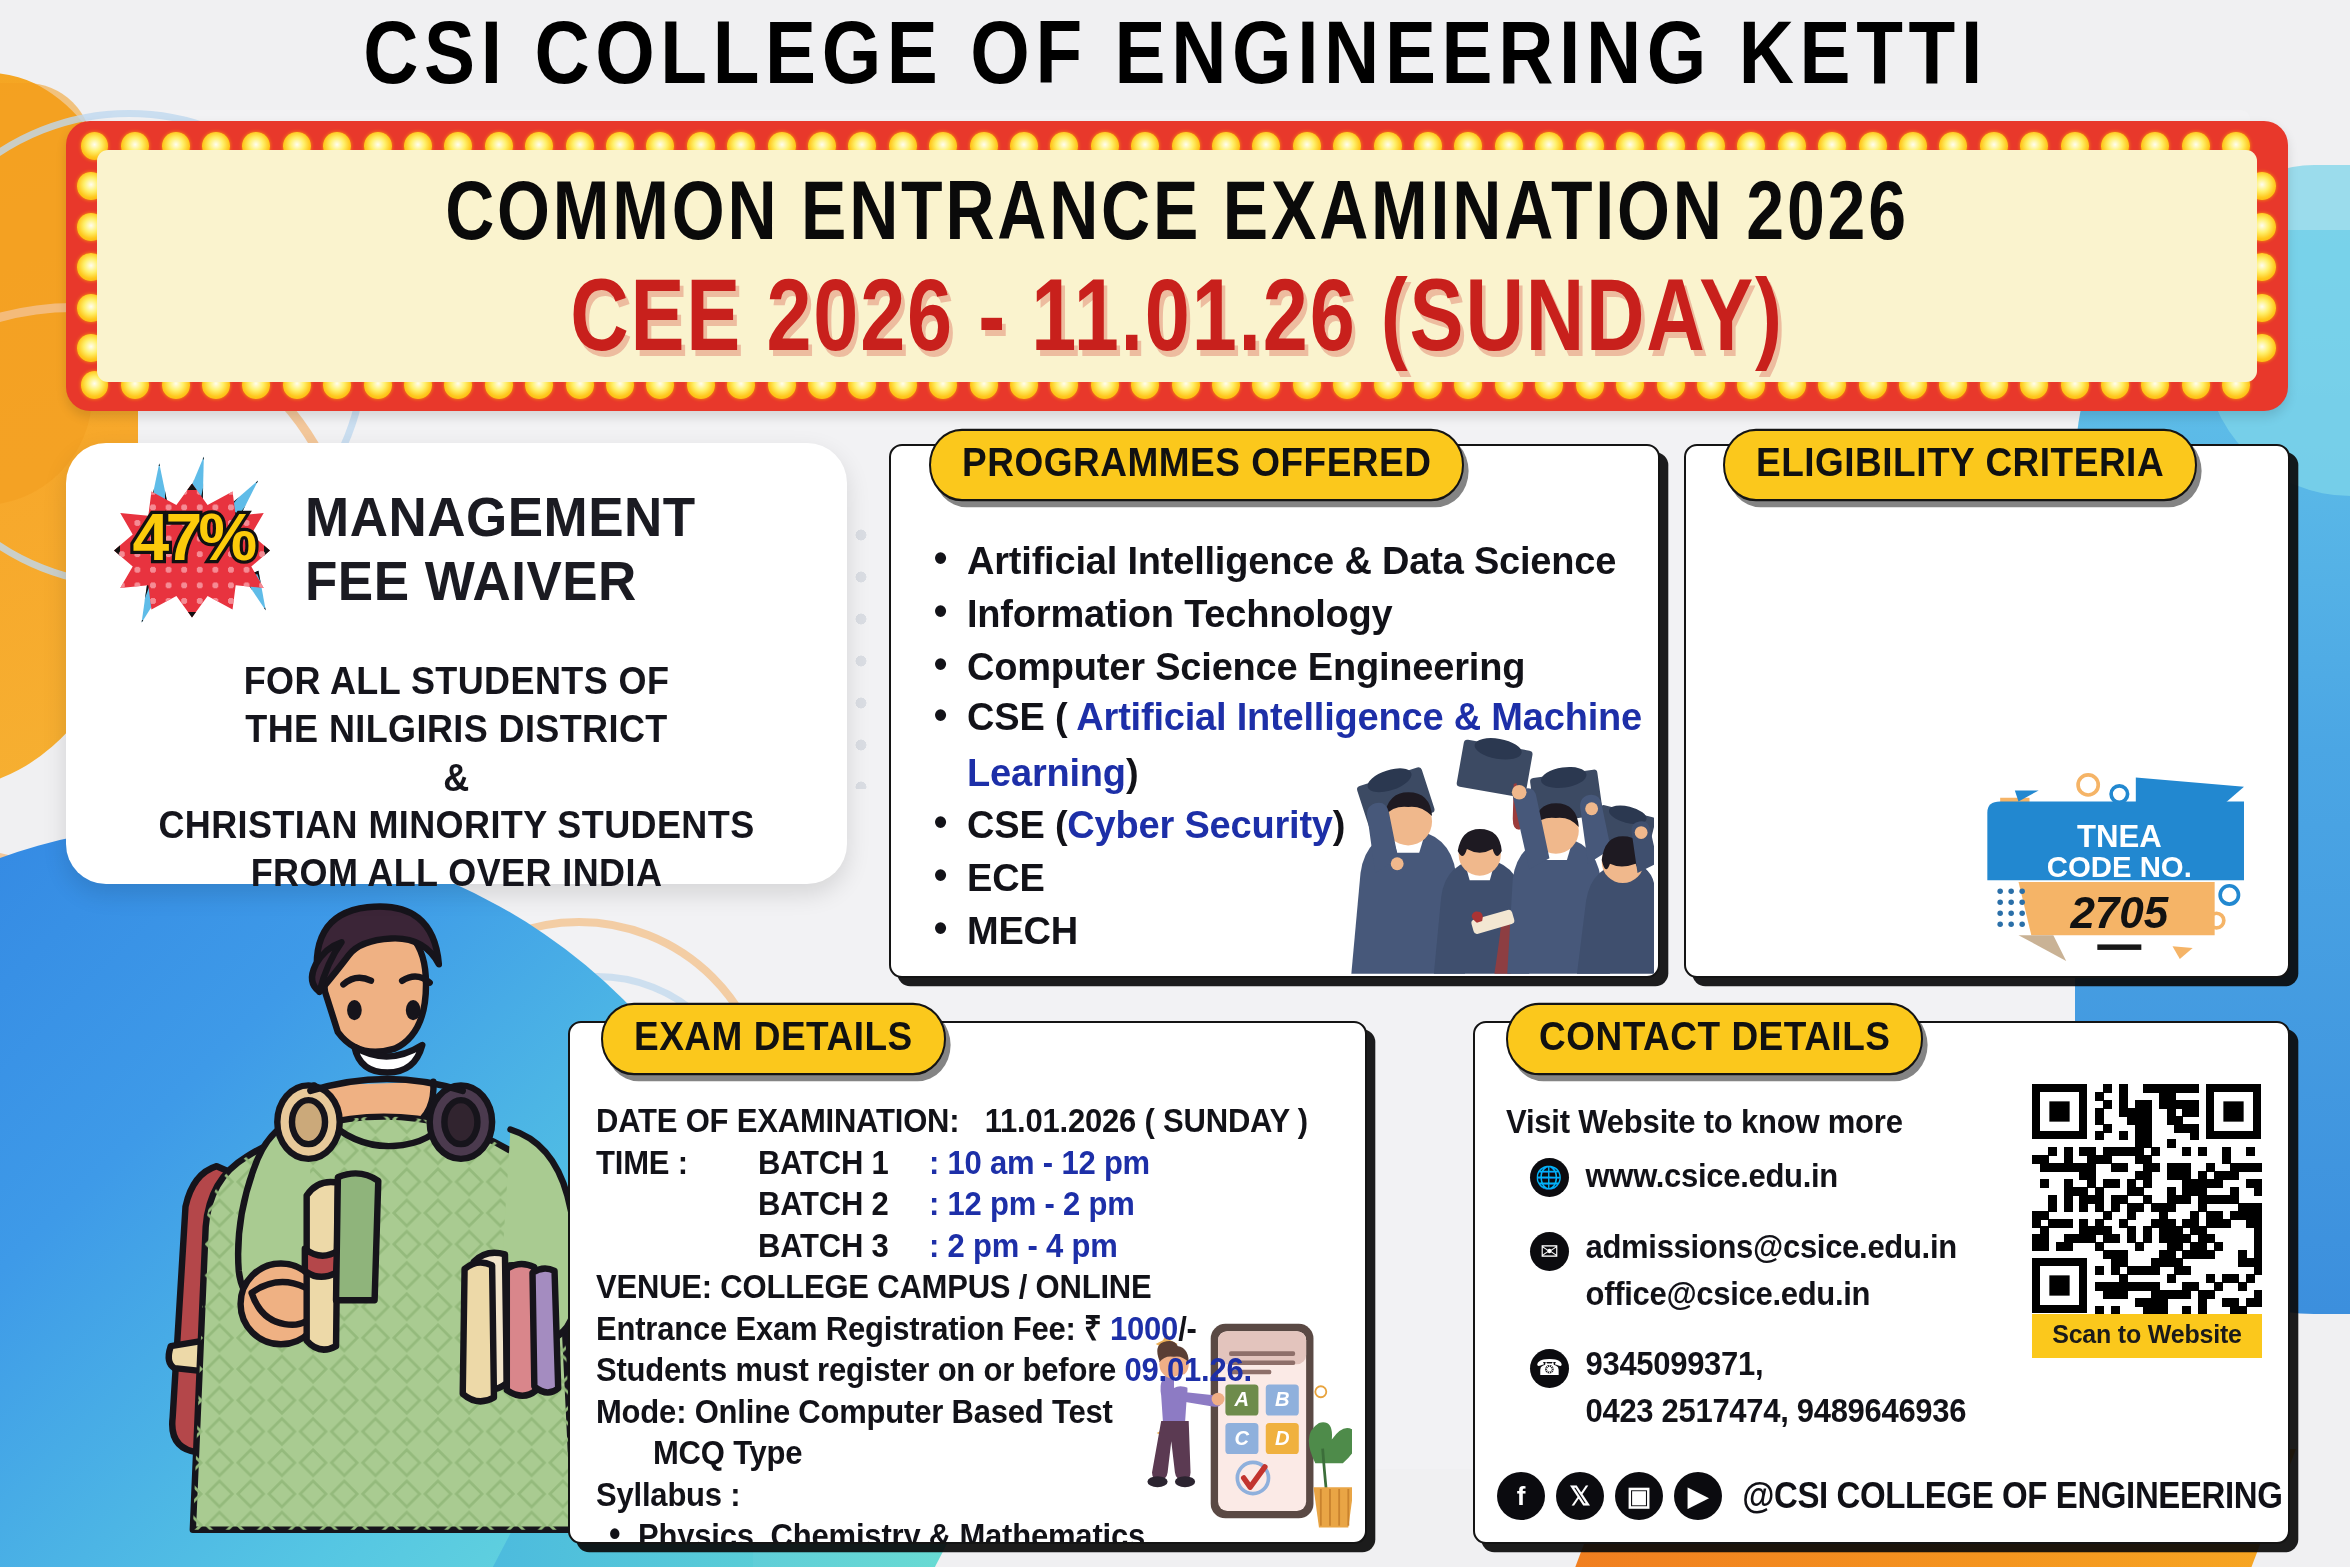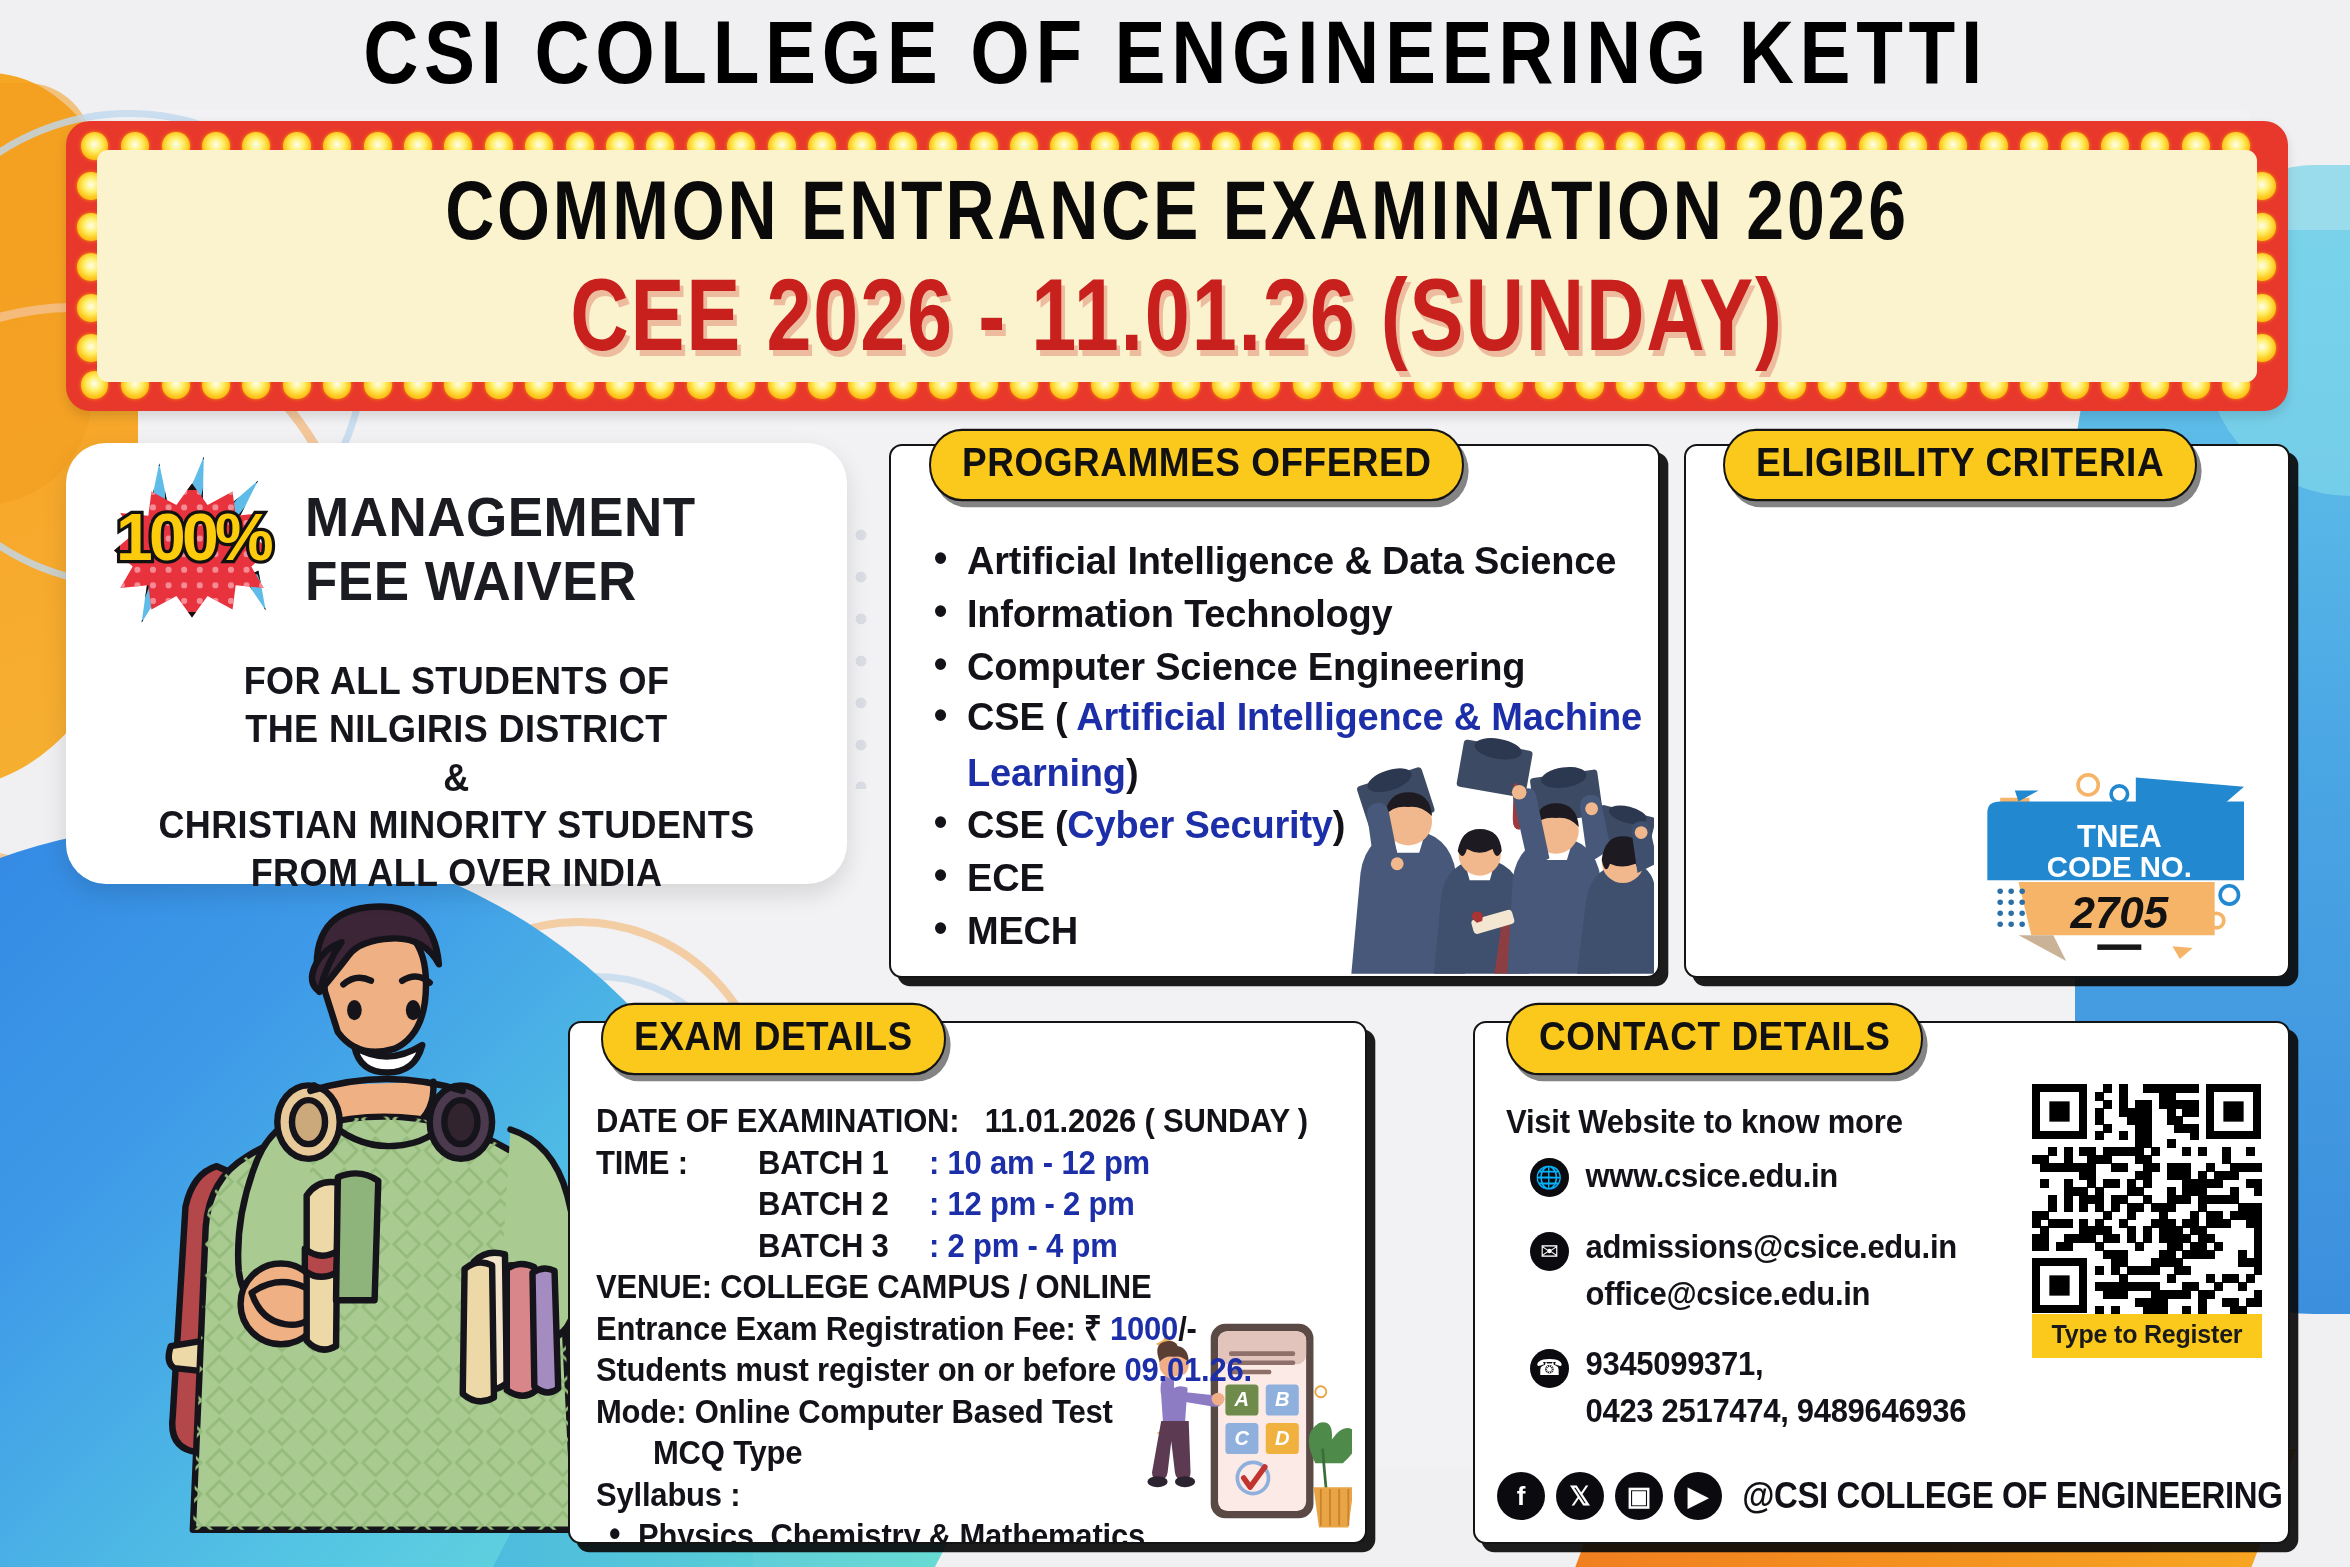--- a/index.html
+++ b/index.html
@@ -475,21 +475,21 @@
 <div class="card soft" id="fee-card">
   <div class="fee-top">
     <div class="badge100">
       <div class="spark s1"></div>
         <div class="spark s2"></div>
         <div class="spark s3"></div>
       <div class="spark s4"></div>
         <div class="spark s5"></div>
       <div class="burst"></div>
         <div class="burst-dots"></div>
-      <div class="badge-text">100%</div>
+      <div class="badge-text">47%</div>
     </div>
     <div class="fee-heading">
       <div>MANAGEMENT</div>
       <div>FEE WAIVER</div>
     </div>
   </div>
   <div class="fee-body">
     <div>FOR ALL STUDENTS OF</div>
     <div>THE NILGIRIS DISTRICT</div>
     <div>&amp;</div>
@@ -1031,21 +1031,21 @@
         <div class="qr-eye" style="left: 0px; top: 0px; width: 55px; height: 55px; border-width: 8px;">
           <i></i>
         </div>
         <div class="qr-eye" style="left: 174px; top: 0px; width: 55px; height: 55px; border-width: 8px;">
           <i></i>
         </div>
         <div class="qr-eye" style="left: 0px; top: 174px; width: 55px; height: 55px; border-width: 8px;">
           <i></i>
         </div>
       </div>
-    <div class="scan-label">Type to Register</div>
+    <div class="scan-label">Scan to Website</div>
   </div>
 
   <div class="social-row">
     <span class="soc">f</span>
     <span class="soc">𝕏</span>
     <span class="soc">▣</span>
     <span class="soc">▶</span>
     <span class="social-handle">@CSI COLLEGE OF ENGINEERING</span>
   </div>
 </div>

